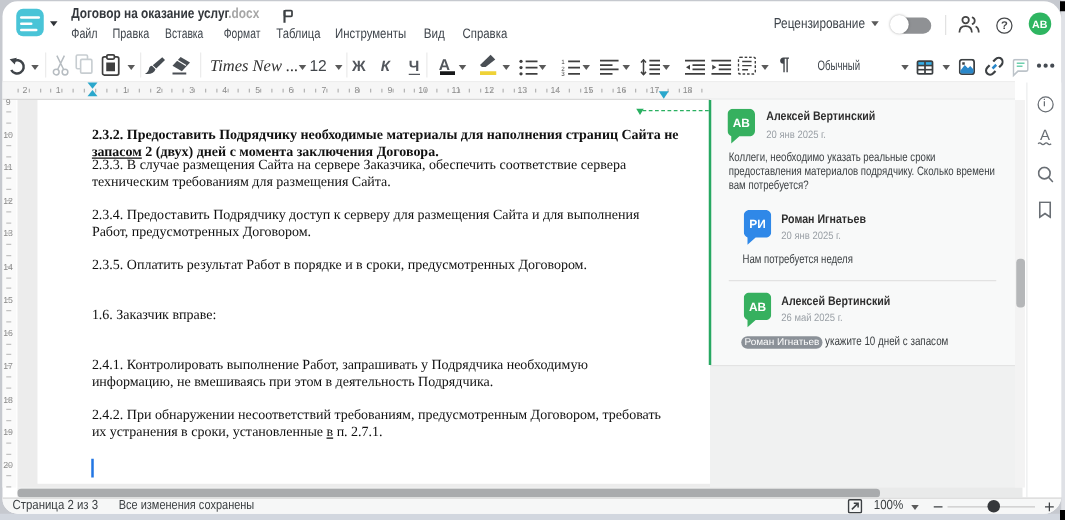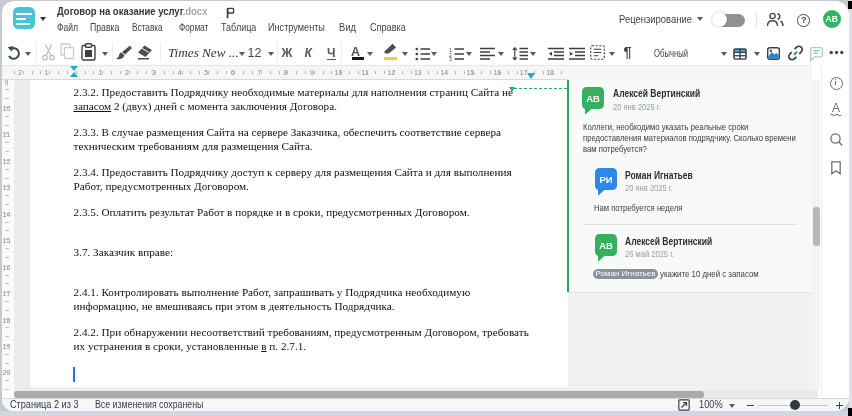--- a/index.html
+++ b/index.html
@@ -339,25 +339,25 @@
         <div style="position: absolute; left: 4.5px; top: 282.717px; width: 4.5px; height: 1px; background: rgb(194, 194, 194);"></div>
         <div style="position: absolute; left: 4.5px; top: 291.533px; width: 4.5px; height: 1px; background: rgb(194, 194, 194);"></div>
         <div style="position: absolute; left: 4.5px; top: 300.35px; width: 4.5px; height: 1px; background: rgb(194, 194, 194);"></div>
         <div style="position: absolute; left: 4.5px; top: 309.167px; width: 4.5px; height: 1px; background: rgb(194, 194, 194);"></div>
       </div>
 
 <div class="abs" style="left:14px;top:80px;width:798px;height:310px;background:#ececec;"></div>
 <div class="abs" style="left:30px;top:80px;width:782px;height:307px;background:#fff;"></div>
 
 <div class="abs" id="doc" style="left:73.5px;top:84.5px;width:460px;font-family:'Liberation Serif',serif;font-size:11.2px;line-height:14.6px;color:#111;white-space:nowrap;">
-<div class="abs" style="top:0;">2.3.2. Предоставить Подрядчику необходимые материалы для наполнения страниц Сайта не<br><u>запасом</u> 2 (двух) дней с момента заключения Договора.</div>
+<div class="abs" style="top:16px;font-weight:bold;">2.3.2. Предоставить Подрядчику необходимые материалы для наполнения страниц Сайта не<br><u>запасом</u> 2 (двух) дней с момента заключения Договора.</div>
 <div class="abs" style="top:40px;">2.3.3. В случае размещения Сайта на сервере Заказчика, обеспечить соответствие сервера<br>техническим требованиям для размещения Сайта.</div>
 <div class="abs" style="top:80px;">2.3.4. Предоставить Подрядчику доступ к серверу для размещения Сайта и для выполнения<br>Работ, предусмотренных Договором.</div>
 <div class="abs" style="top:120px;">2.3.5. Оплатить результат Работ в порядке и в сроки, предусмотренных Договором.</div>
-<div class="abs" style="top:160px;">3.7. Заказчик вправе:</div>
+<div class="abs" style="top:160px;">1.6. Заказчик вправе:</div>
 <div class="abs" style="top:200px;">2.4.1. Контролировать выполнение Работ, запрашивать у Подрядчика необходимую<br>информацию, не вмешиваясь при этом в деятельность Подрядчика.</div>
 <div class="abs" style="top:240px;">2.4.2. При обнаружении несоответствий требованиям, предусмотренным Договором, требовать<br>их устранения в сроки, установленные <u>в</u> п. 2.7.1.</div>
 </div>
 
 <div class="abs" style="left:514px;top:88px;width:53px;height:0;border-top:1.4px dashed #2ab061;"></div>
 <div class="abs" style="left:509px;top:86.5px;width:0;height:0;border-left:3.5px solid transparent;border-right:3.5px solid transparent;border-top:5px solid #2ab061;"></div>
 
 <div class="abs" style="left:72.8px;top:366.5px;width:2px;height:15px;background:#2276e3;"></div>
 
 <div class="abs" style="left:568px;top:79px;width:244px;height:311px;background:#f0f1f1;"></div>

